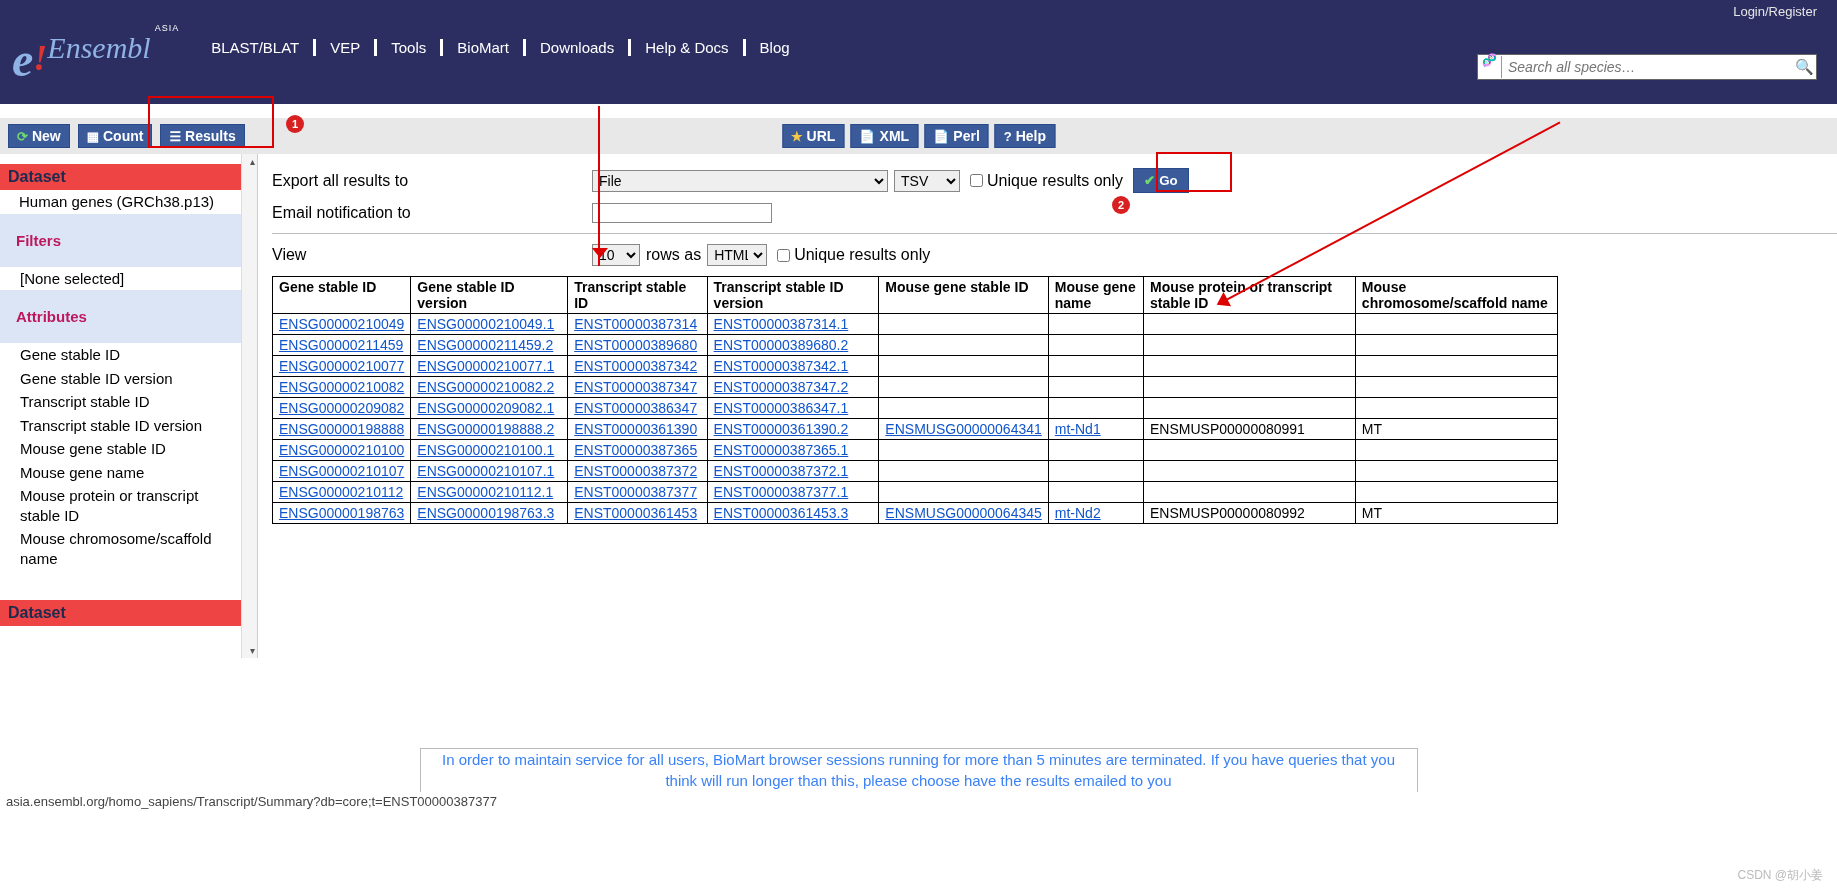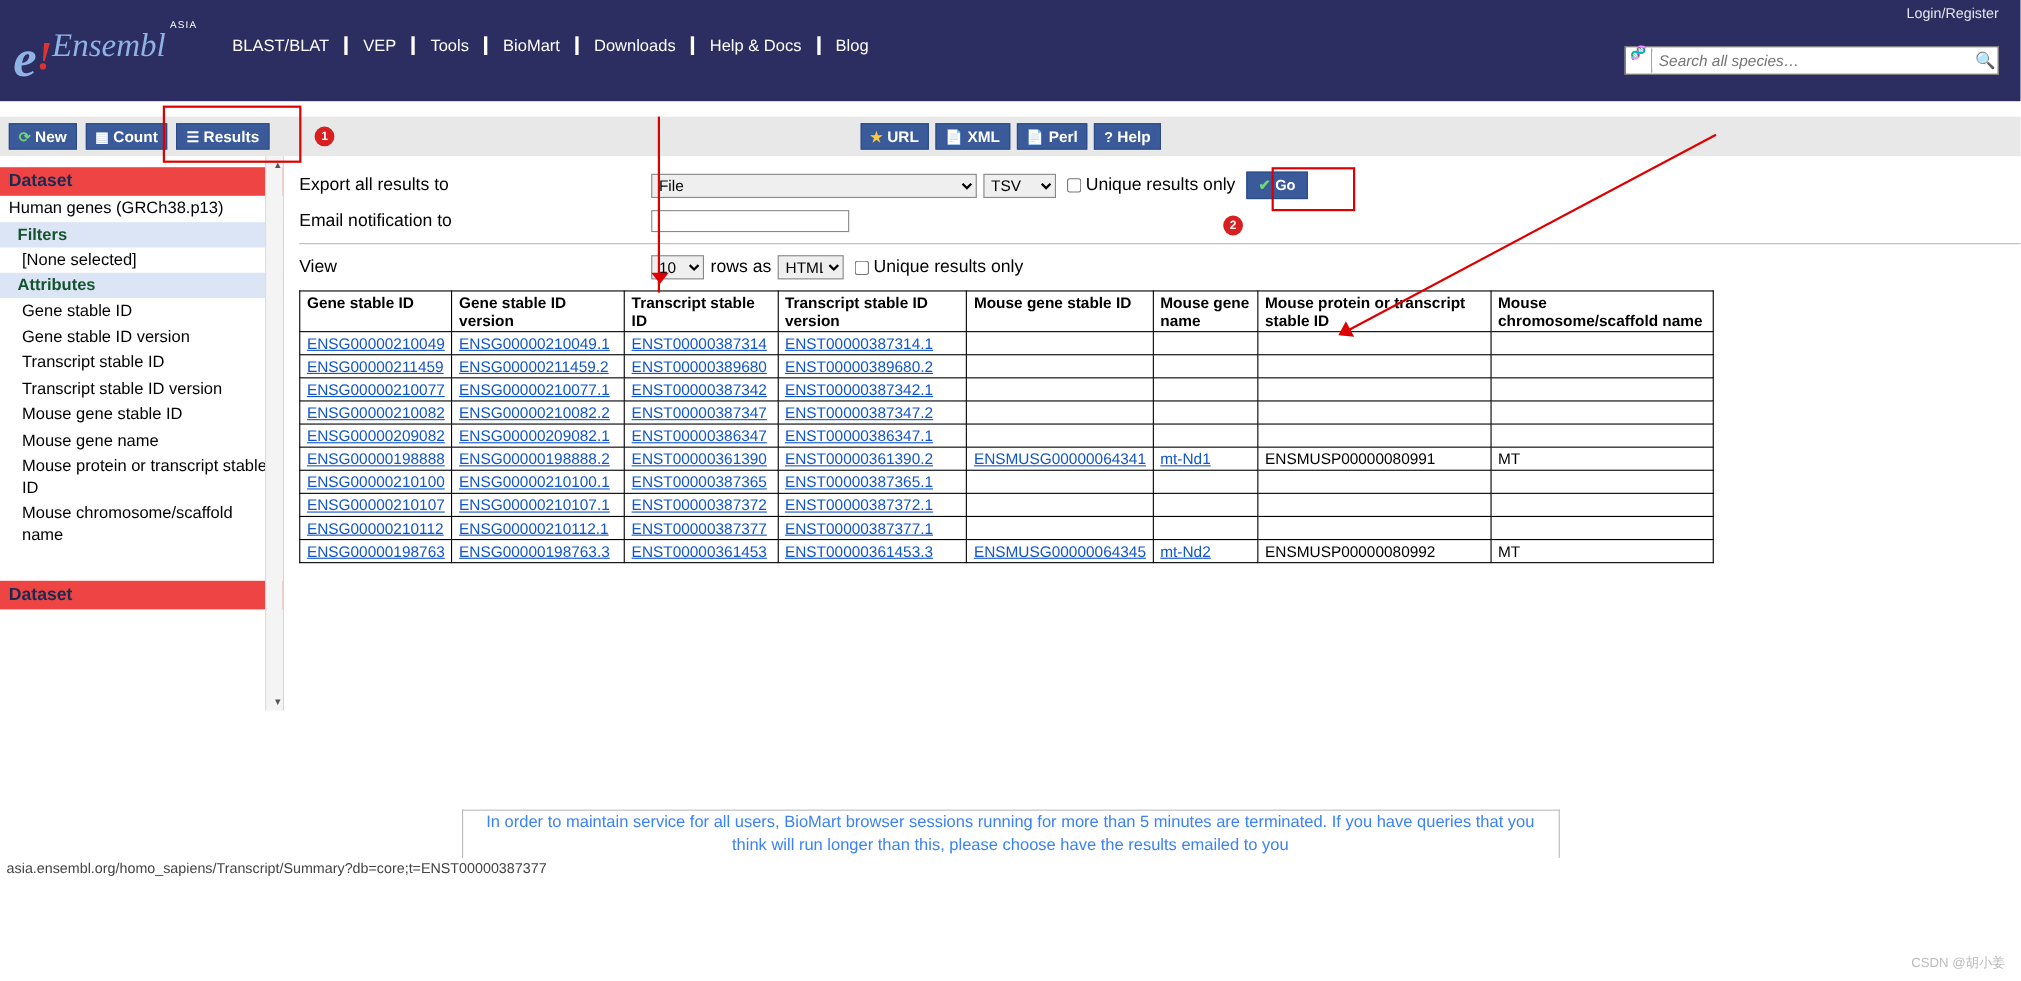--- a/index.html
+++ b/index.html
@@ -1,20 +1,20 @@
 <!DOCTYPE html>
 <html><head>
 <meta charset="utf-8">
 <style>
 * { box-sizing: border-box; margin: 0; padding: 0; }
 body { font-family: Arial, Helvetica, sans-serif; font-size: 14px; color: #000; background: #fff; width: 1837px; }
 a { color: #1155cc; text-decoration: underline; cursor: pointer; }
 
 
-.topbar { background: #2c2e62; height: 92px; color: #fff; position: relative; }
+.topbar { background: #2c2e62; height: 104px; color: #fff; position: relative; }
 .login { position: absolute; top: 4px; right: 20px; font-size: 13px; color: #e6e6e6; cursor: pointer; }
 .logo-nav { display: flex; align-items: center; padding: 16px 18px 0 12px; height: 100%; gap: 22px; }
 .logo { display: flex; align-items: flex-start; }
 .logo-e { font-family: 'Times New Roman', serif; font-style: italic; font-size: 48px; color: #90b3e6; font-weight: bold; line-height: 0.8; position: relative; }
 .logo-bang { color: #d33; font-size: 36px; font-style: italic; position: relative; top: -6px; }
 .logo-text { font-family: 'Times New Roman', serif; font-style: italic; font-size: 30px; color: #90b3e6; font-weight: 500; position: relative; top: -10px; }
 .logo-asia { font-size: 9px; color: #fff; position: relative; top: -18px; left: 4px; letter-spacing: 1px; }
 .nav-links { display: flex; font-size: 15px; color: #fff; margin-top: -26px; }
 .nav-links span { padding: 0 14px; border-right: 3px solid #ffffff; cursor: pointer; }
 .nav-links span:last-child { border-right: none; }
@@ -34,22 +34,22 @@
 .redline { position: absolute; background: #d00; height: 2px; transform-origin: 0 0; pointer-events: none; }
 .arrowhead { position: absolute; width: 0; height: 0; border-style: solid; pointer-events: none; }
 
 
 .main { display: flex; }
 .sidebar { width: 258px; background: #fff; border-right: 1px solid #ccc; position: relative; padding-top: 10px; height: 504px; }
 .sidebar .scroll-hint { position: absolute; right: 0; top: 0; bottom: 0; width: 16px; background: #f4f4f4; border-left: 1px solid #ddd; }
 .sidebar .scroll-thumb-up { position: absolute; right: 2px; top: 2px; font-size: 10px; color: #555; }
 .sidebar .scroll-thumb-dn { position: absolute; right: 2px; bottom: 2px; font-size: 10px; color: #555; }
 .sb-head { background: #ef4444; font-weight: bold; color: #1a2a50; padding: 4px 8px; font-size: 16px; }
-.sb-sub { background: #dbe5f6; font-weight: bold; color: #14532d; padding: 3px 16px; font-size: 15px; }
-.sb-item { padding: 2px 8px; font-size: 15px; line-height: 1.3; }
+.sb-sub { background: #dbe5f6; font-weight: bold; color: #be185d; padding: 18px 16px; font-size: 15px; }
+.sb-item { padding: 2px 19px; font-size: 15px; line-height: 1.3; }
 .sb-item.indent { padding-left: 20px; }
 
 
 .content { flex: 1; padding: 14px 0 0 14px; position: relative; }
 .row { display: flex; align-items: center; margin-bottom: 10px; font-size: 16px; }
 .row .lbl { width: 320px; }
 .row select, .row input[type=text] { border: 1px solid #888; font-size: 14px; padding: 1px 2px; }
 .row .sel-file { width: 296px; }
 .row .sel-tsv { width: 66px; margin-left: 6px; }
 .row .sel-count { width: 48px; }

